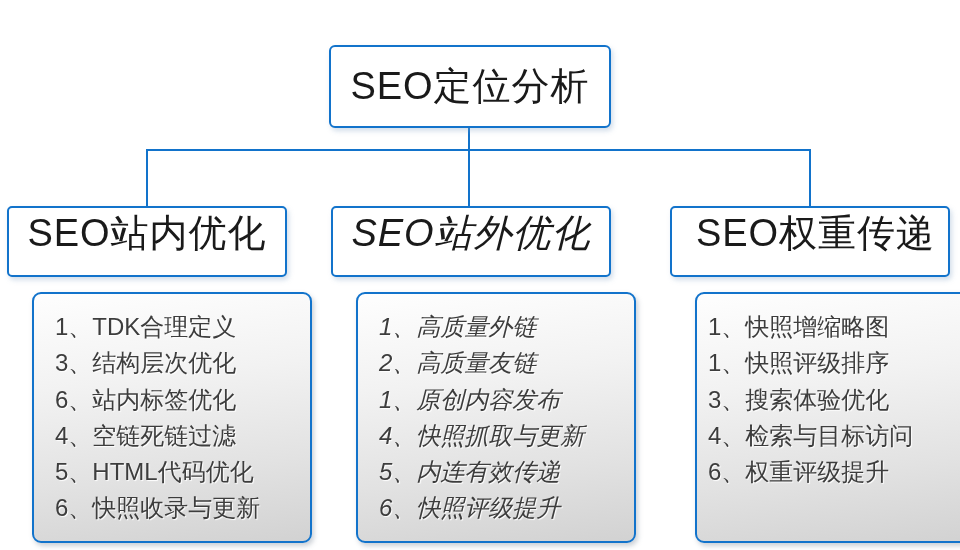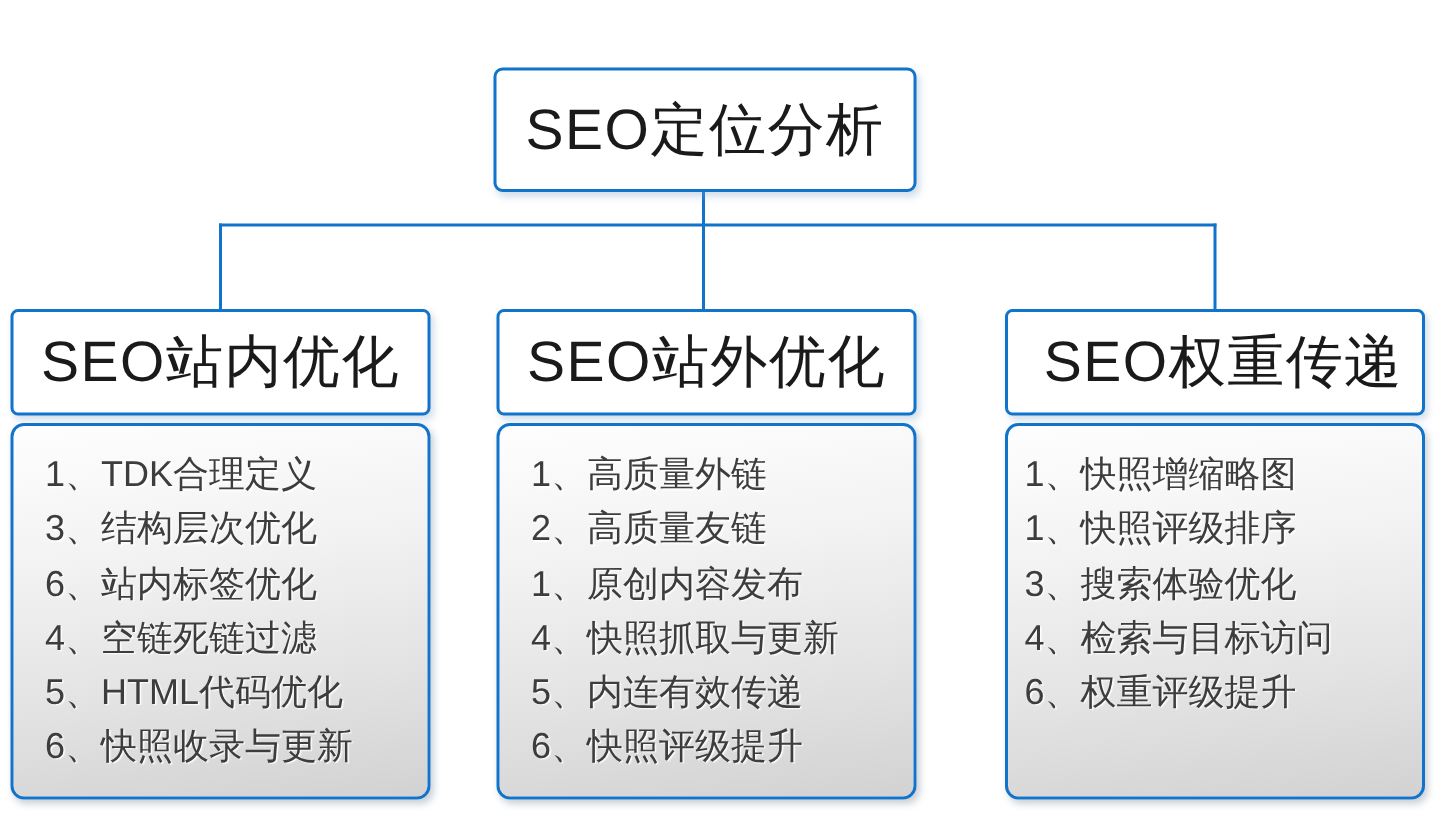--- a/index.html
+++ b/index.html
@@ -34,46 +34,47 @@
   
   .col-header {
     position: absolute;
     top: 206px; height: 71px;
     width: 280px;
     box-sizing: border-box;
     background: #ffffff;
     border: 2px solid #1273cb;
     border-radius: 5px;
     box-shadow: 2px 3px 5px rgba(130,160,195,0.35);
-    display: flex; align-items: center; justify-content: center;
+    display: flex; align-items: flex-start; justify-content: center;
     font-size: 38px; color: #1a1a1a;
     letter-spacing: 1px;
     white-space: nowrap;
   }
   
   .col-panel {
     position: absolute;
-    top: 282px; height: 251px;
+    top: 292px; height: 251px;
     width: 280px;
     box-sizing: border-box;
     background: linear-gradient(173deg, #fefefe 0%, #f2f2f2 35%, #e2e2e2 70%, #d2d2d2 100%);
     border: 2px solid #1273cb;
     border-radius: 9px;
     box-shadow: 2px 3px 5px rgba(140,150,165,0.45);
     padding: 15px 0 0 21px;
+    margin-left: 25px;
   }
   .list-item {
     font-size: 24px;
     line-height: 36.3px;
     color: #3d3d3d;
     text-shadow: 1px 1px 1px #ffffff;
     white-space: nowrap;
   }
   .col-left   { left: 7px;   }
-  .col-center { left: 331px; }
+  .col-center { left: 331px; font-style: italic; }
   .col-right  { left: 670px; padding-left: 11px; }
 </style>
 </head>
 <body>
 
 <div id="canvas">
 
   <div class="connector" style="left:468px; top:95px; width:2px; height:56px;"></div>
   <div class="connector" style="left:146px; top:149px; width:665px; height:2px;"></div>
   <div class="connector" style="left:146px; top:149px; width:2px; height:58px;"></div>

